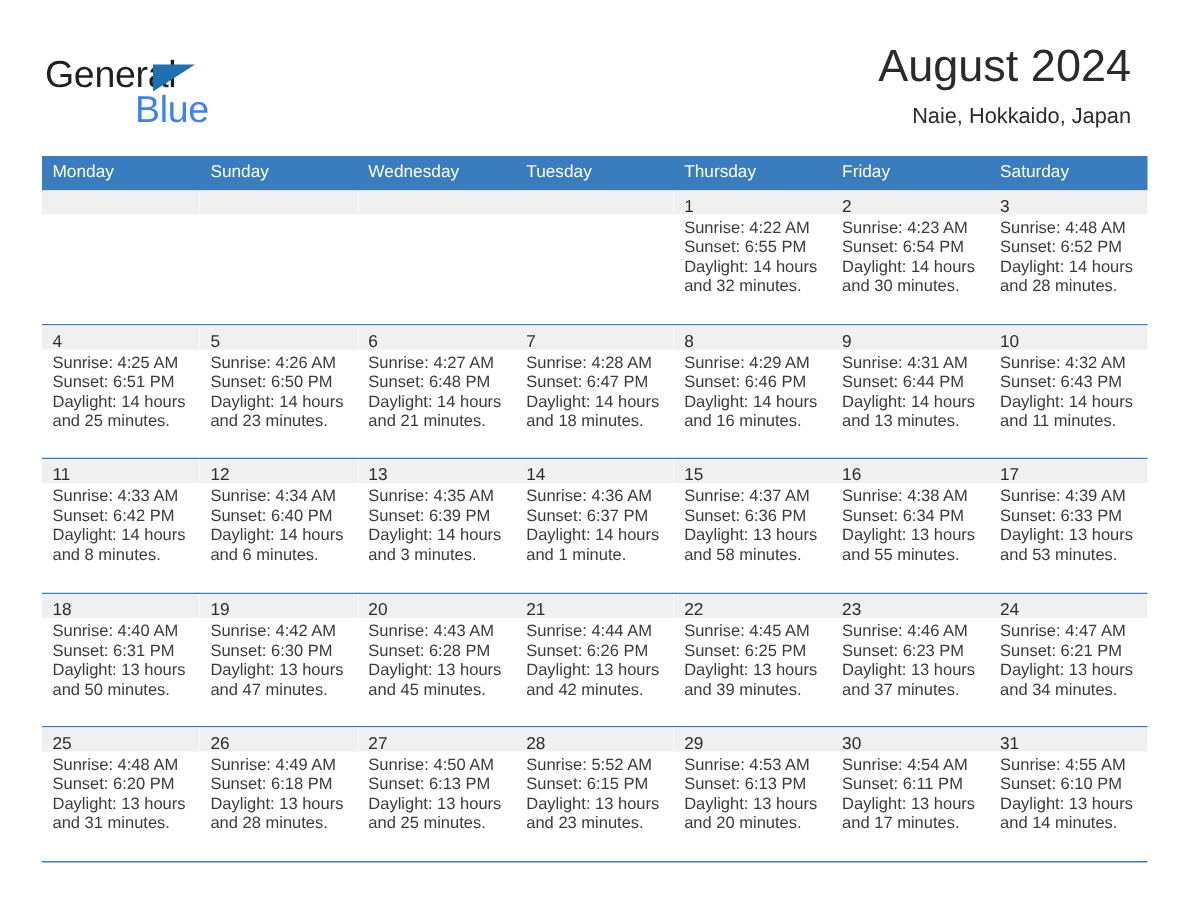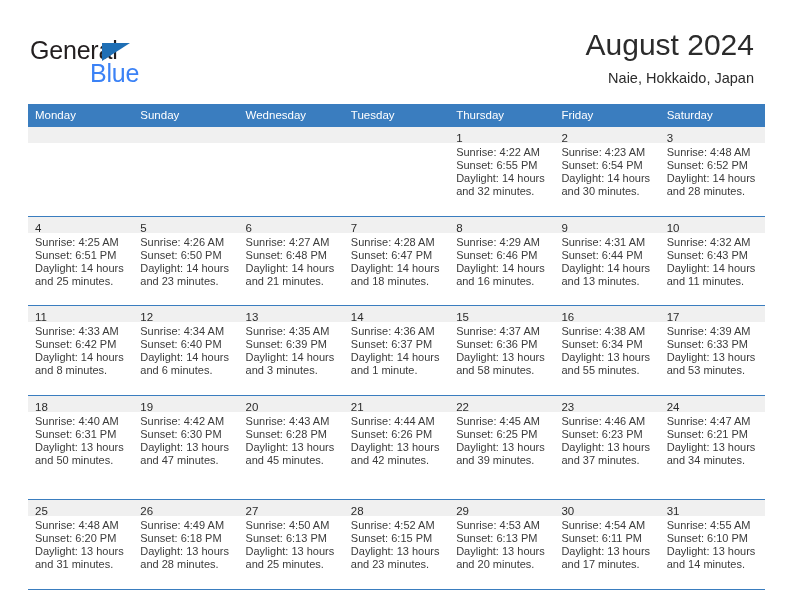--- a/index.html
+++ b/index.html
@@ -107,21 +107,20 @@
   .week-row {
     display: flex;
     border-top: 1px solid #3a7dbf;
     height: 88.5px;
   }
   .week-row:first-of-type {
     border-top: none;
   }
   .week-row.last {
     border-bottom: 1px solid #3a7dbf;
-    margin-top: 15px;
   }
   .day-cell {
     flex: 1 1 0;
     box-sizing: border-box;
     background: #ffffff;
     overflow: hidden;
     position: relative;
   }
   .day-cell.empty .daynum-band {
     background: #f0f0f0;
@@ -467,21 +466,21 @@
         <div class="day-info">
           <div>Sunrise: 4:50 AM</div>
           <div>Sunset: 6:13 PM</div>
           <div>Daylight: 13 hours</div>
           <div>and 25 minutes.</div>
         </div>
       </div>
       <div class="day-cell">
         <div class="daynum-band"><span class="daynum">28</span></div>
         <div class="day-info">
-          <div>Sunrise: 4:52 AM</div>
+          <div>Sunrise: 5:52 AM</div>
           <div>Sunset: 6:15 PM</div>
           <div>Daylight: 13 hours</div>
           <div>and 23 minutes.</div>
         </div>
       </div>
       <div class="day-cell">
         <div class="daynum-band"><span class="daynum">29</span></div>
         <div class="day-info">
           <div>Sunrise: 4:53 AM</div>
           <div>Sunset: 6:13 PM</div>

